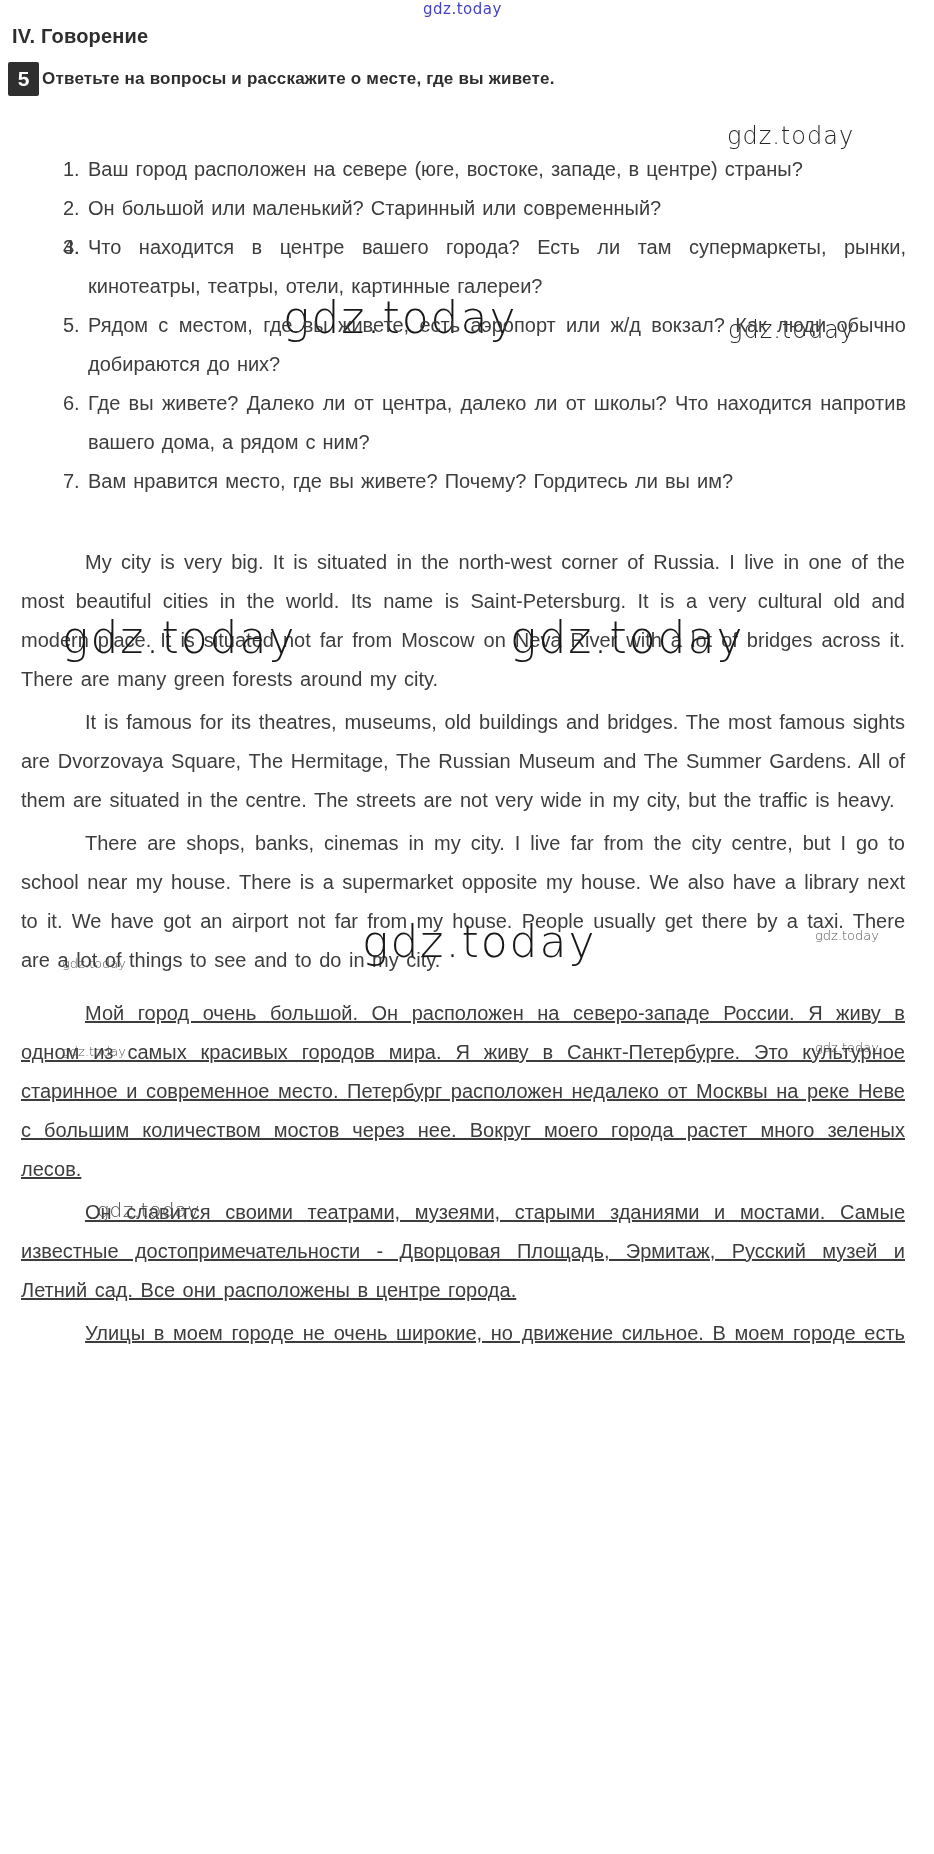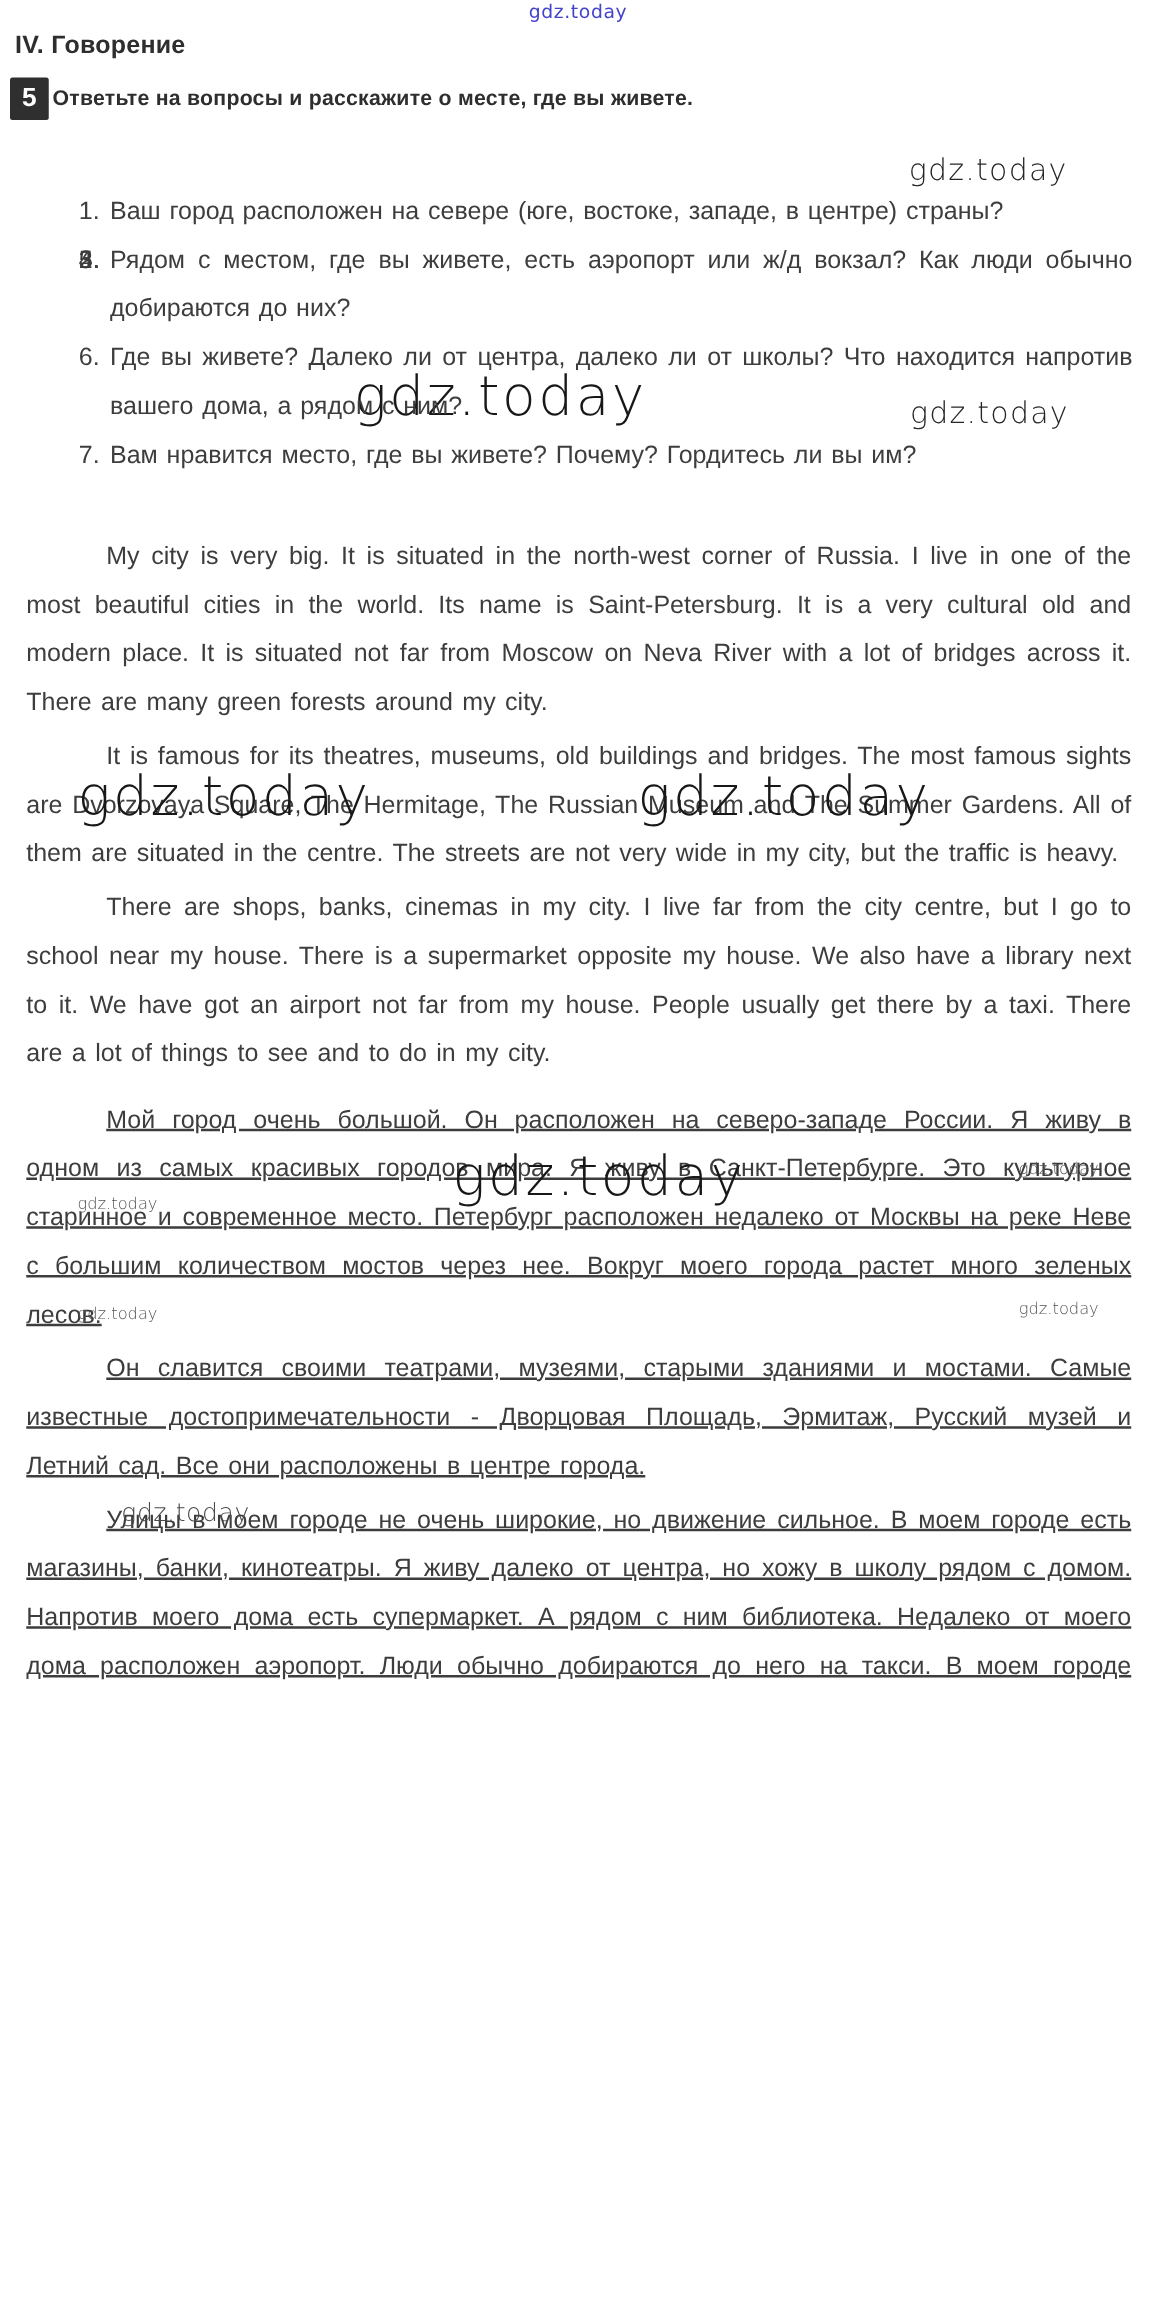--- a/index.html
+++ b/index.html
@@ -129,26 +129,28 @@
     <span class="task-instruction">Ответьте на вопросы и расскажите о месте, где вы живете.</span>
   </div>
 
   <ol class="questions">
     <li>
       <span class="qnum">1.</span>
       <span>Ваш город расположен на севере (юге, востоке, западе, в центре) страны?</span>
     </li>
     <li>
       <span class="qnum">2.</span>
+      <span>Он большой или маленький? Старинный или современный?</span>
     </li>
     <li>
       <span class="qnum">3.</span>
     </li>
     <li>
       <span class="qnum">4.</span>
+      <span>Что находится в центре вашего города? Есть ли там супермаркеты, рынки, кинотеатры, театры, отели, картинные галереи?</span>
     </li>
     <li>
       <span class="qnum">5.</span>
       <span>Рядом с местом, где вы живете, есть аэропорт или ж/д вокзал? Как люди обычно добираются до них?</span>
     </li>
     <li>
       <span class="qnum">6.</span>
       <span>Где вы живете? Далеко ли от центра, далеко ли от школы? Что находится напротив вашего дома, а рядом с ним?</span>
     </li>
     <li>

